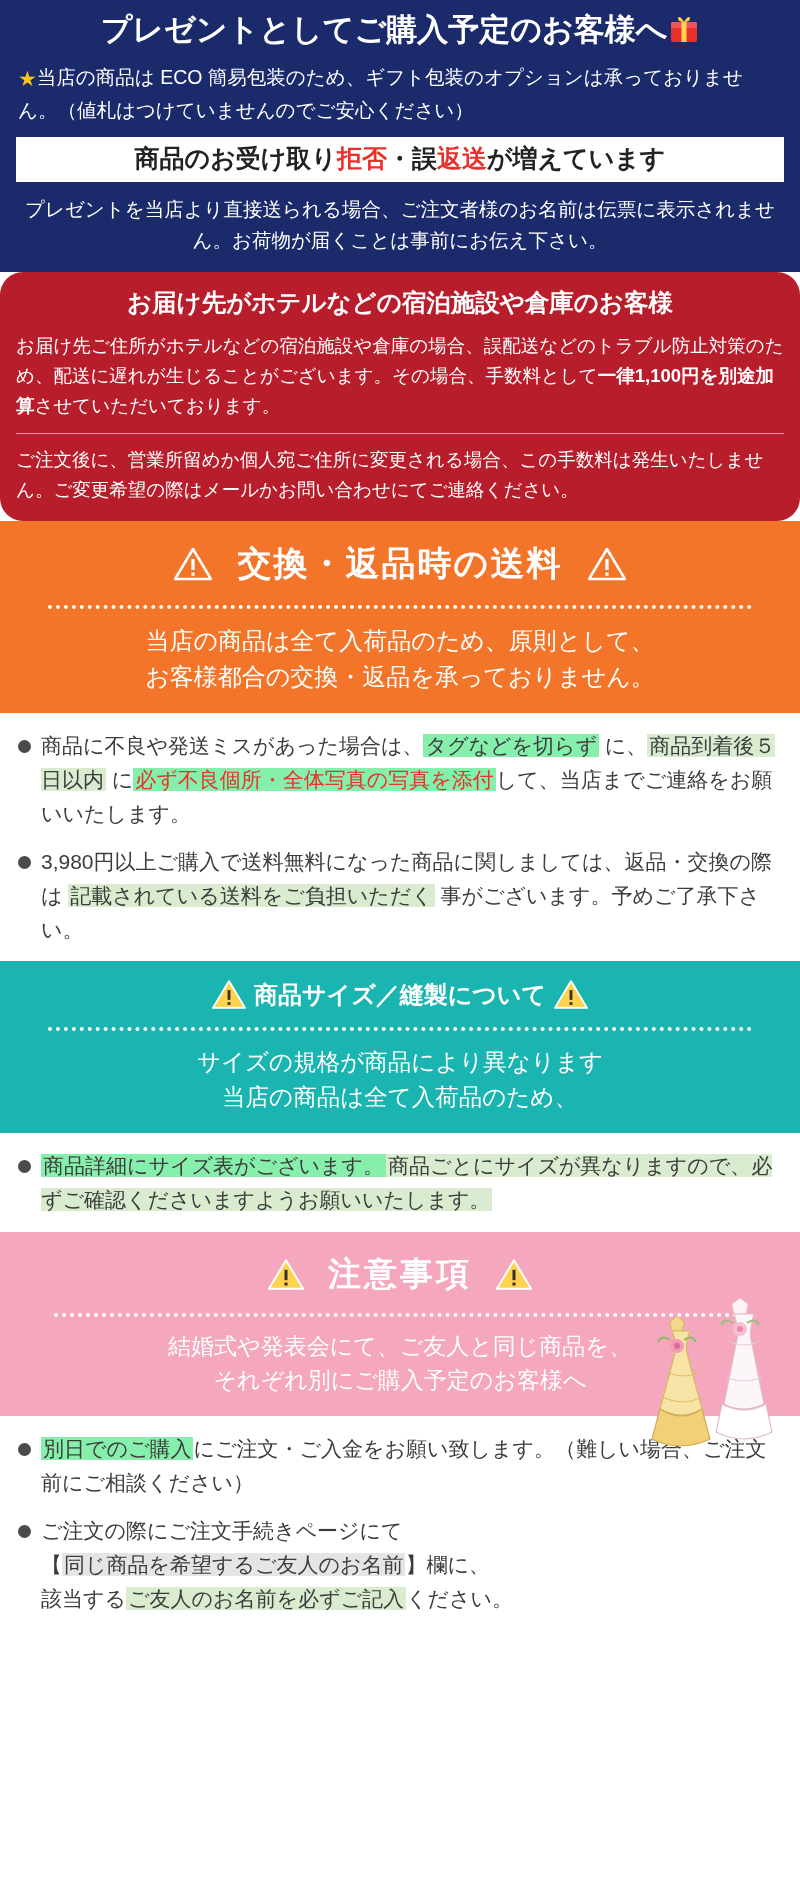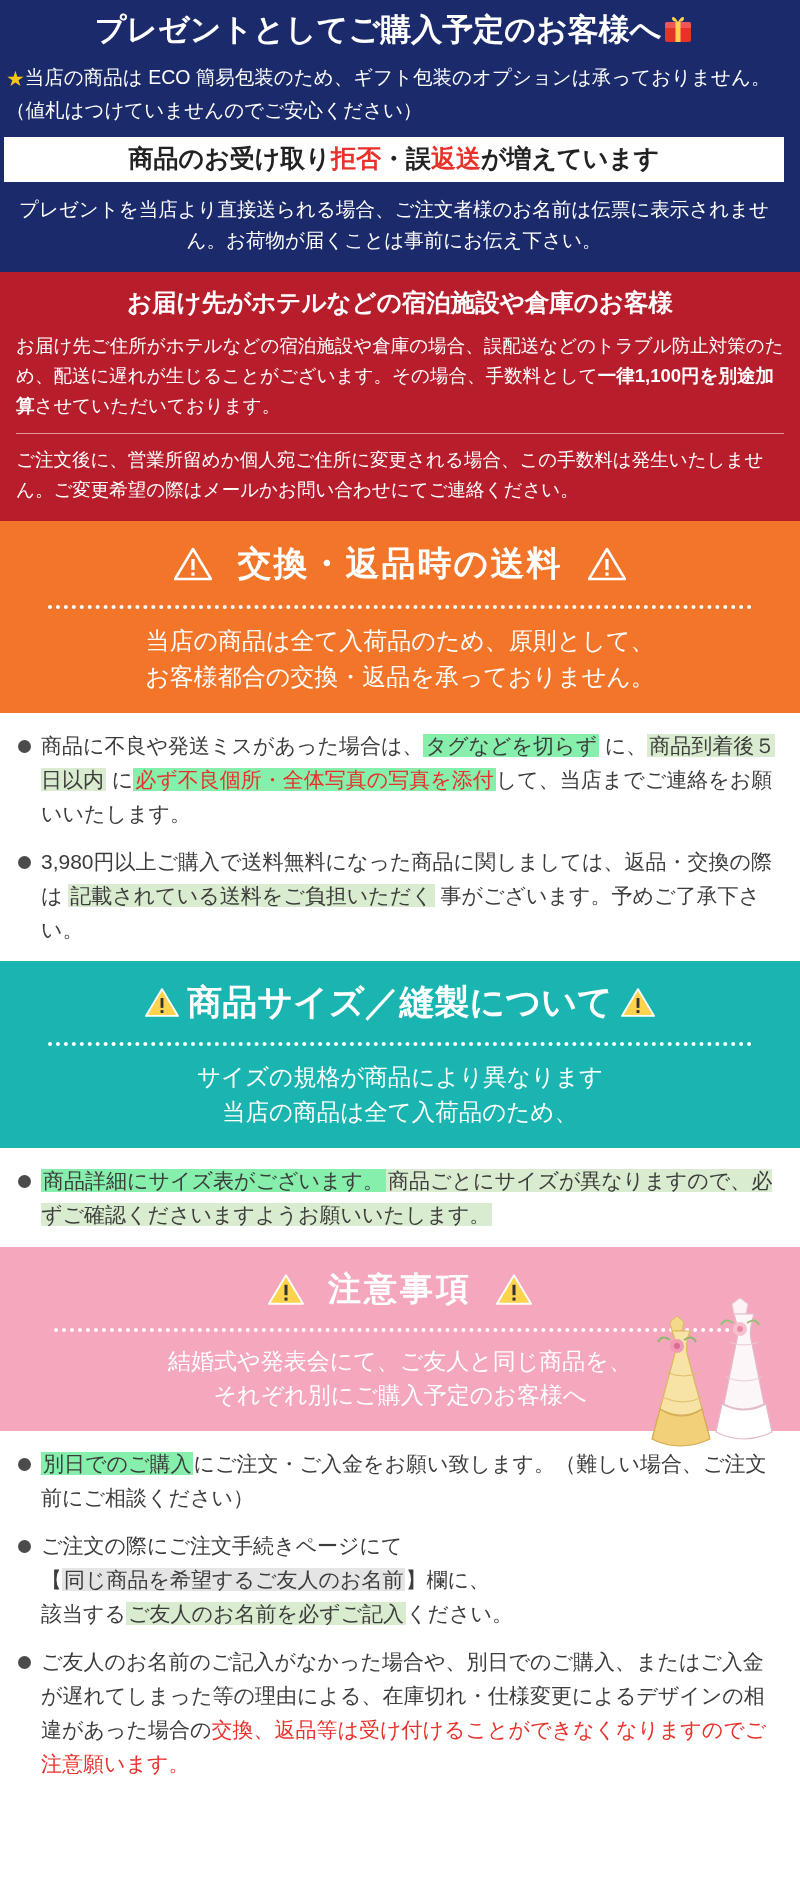--- a/index.html
+++ b/index.html
@@ -16,21 +16,21 @@
   }
   .page { width: 800px; height: 1900px; position: relative; }
 
   
   .section { width: 800px; }
 
   
   .navy {
     background: #1b2a6b;
     color: #ffffff;
-    padding: 8px 14px 16px 2px;
+    padding: 8px 14px 16px 14px;
   }
   .navy-title {
     text-align: center;
     font-size: 31px;
     font-weight: bold;
     letter-spacing: 0px;
     line-height: 1.15;
     margin: 4px 0 10px 0;
     white-space: nowrap;
   }
@@ -59,20 +59,21 @@
     line-height: 1.6;
     text-align: center;
     padding: 0 2px;
   }
 
   
   .darkred {
     background: #b81d2b;
     color: #ffffff;
     padding: 10px 16px 16px 16px;
+    border-radius: 23px;
   }
   .darkred-title {
     text-align: center;
     font-size: 24.5px;
     font-weight: bold;
     padding: 4px 0 12px 0;
     white-space: nowrap;
   }
   .darkred-body {
     font-size: 18.5px;
@@ -144,21 +145,21 @@
   .teal {
     background: #1ab5b0;
     color: #ffffff;
     padding: 14px 14px 18px 14px;
   }
   .teal-title {
     display: flex;
     align-items: center;
     justify-content: center;
     gap: 8px;
-    font-size: 35px;
+    font-size: 24px;
     font-weight: bold;
     padding: 4px 0 4px 0;
   }
   .teal-body {
     text-align: center;
     font-size: 23.5px;
     line-height: 1.5;
   }
 
   
@@ -324,26 +325,20 @@
       <span class="li-text">
         <span class="hl-pink">別日でのご購入</span><span>にご注文・ご入金をお願い致します。（難しい場合、ご注文前にご相談ください）</span>
       </span>
     </div>
     <div class="li">
       <span class="dot"></span>
       <span class="li-text">
         <span>ご注文の際にご注文手続きページにて</span><br>
         <span>【</span><span class="hl-cyan">同じ商品を希望するご友人のお名前</span><span>】欄に、</span><br>
         <span>該当する</span><span class="hl-green">ご友人のお名前を必ずご記入</span><span>ください。</span>
-      </span>
-    </div>
-    <div class="li">
-      <span class="dot"></span>
-      <span class="li-text">
-        <span>ご友人のお名前のご記入がなかった場合や、別日でのご購入、またはご入金が遅れてしまった等の理由による、在庫切れ・仕様変更によるデザインの相違があった場合の</span><span class="red">交換、返品等は受け付けることができなくなりますのでご注意願います。</span>
       </span>
     </div>
   </div>
 
   <div class="dress-wrap">
     <svg width="180" height="175" viewBox="0 0 180 175">
 
       <g>
         <path d="M120 22 l8 -6 8 6 -2 10 -12 0 z" fill="#fdf3f6" stroke="#e7c8d4" stroke-width="1"></path>
         <path d="M122 32 q6 18 2 30 l-12 60 q18 10 40 0 l-12 -60 q-4 -12 2 -30 z" fill="#fdf6f8" stroke="#e2bccb" stroke-width="1.2"></path>

